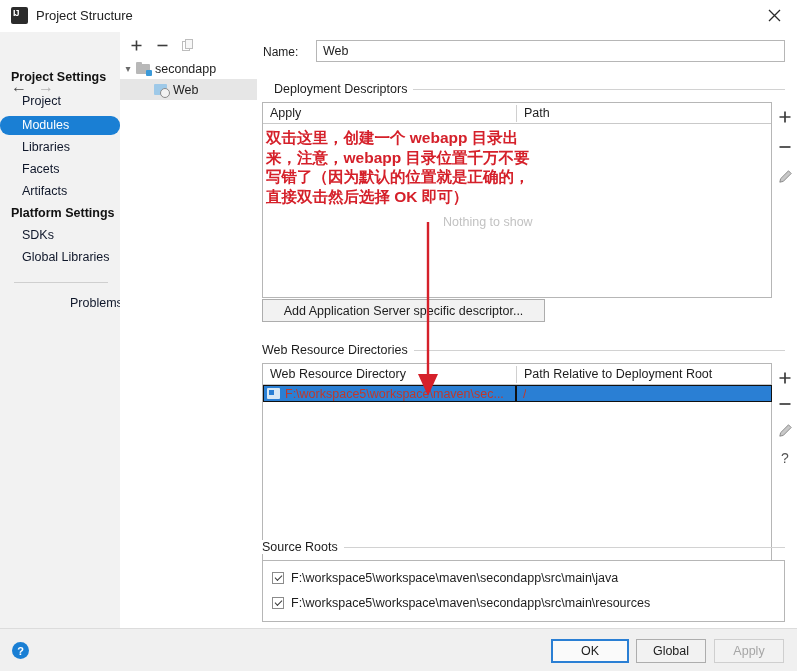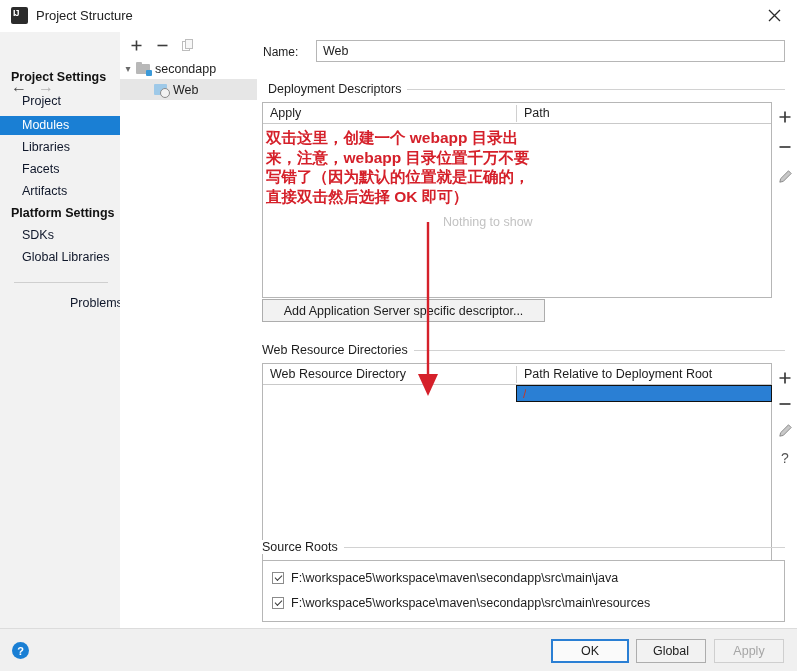--- a/index.html
+++ b/index.html
@@ -21,21 +21,21 @@
   .title-text{position:absolute;left:36px;top:8px;font-size:13px;color:#222;}
   .close-btn{position:absolute;right:0;top:0;width:46px;height:31px;display:flex;align-items:center;justify-content:center;}
   .close-btn svg{display:block;}
 
   
   .leftnav{position:absolute;left:0;top:32px;width:120px;height:600px;background:#f2f2f2;}
   .nav-back{position:absolute;left:8px;top:46px;width:22px;height:18px;display:flex;align-items:center;justify-content:center;color:#4a4a4a;font-size:16px;}
   .nav-fwd{position:absolute;left:35px;top:46px;width:22px;height:18px;display:flex;align-items:center;justify-content:center;color:#b4b4b4;font-size:16px;}
   .nav-group{position:absolute;left:11px;font-weight:bold;font-size:12.5px;color:#111;white-space:nowrap;}
   .nav-item{position:absolute;left:22px;font-size:12.5px;color:#0f172a;white-space:nowrap;}
-  .nav-item.sel{left:0;width:120px;padding-left:22px;box-sizing:border-box;background:#1a7fd4;color:#ffffff;height:19px;line-height:19px;}
+  .nav-item.sel{left:0;width:120px;padding-left:22px;box-sizing:border-box;background:#1a7fd4;color:#ffffff;height:19px;line-height:19px;border-radius:9px;}
   .nav-divider{position:absolute;left:14px;width:94px;height:1px;background:#cfcfcf;}
 
   
   .treepanel{position:absolute;left:120px;top:32px;width:137px;height:596px;background:#ffffff;border-right:1px solid #c8c8c8;}
   .tree-toolbar{position:absolute;left:0;top:0;width:137px;height:26px;background:#ffffff;}
   .tb-ico{position:absolute;top:4px;width:18px;height:18px;display:flex;align-items:center;justify-content:center;color:#3c3c3c;}
   .tree-row{position:absolute;left:0;width:137px;height:21px;display:flex;align-items:center;font-size:12.5px;color:#1d1d1d;}
   .tree-row.sel{background:#e6e6e6;}
   .twisty{width:16px;display:flex;align-items:center;justify-content:center;color:#6a6a6a;font-size:10px;}
   .folder-ico{width:15px;height:13px;position:relative;margin-right:4px;}
@@ -155,21 +155,21 @@
         </span>
       <span>Web</span>
     </div>
   </div>
 
   <div class="main">
 
     <div class="name-label">Name:</div>
     <input class="name-input" value="Web" style="">
 
-    <div class="section-title" style="left:11px;top:50px;text-align:right;">Deployment Descriptors</div>
+    <div class="section-title" style="left:17px;top:50px;text-align:right;">Deployment Descriptors</div>
     <div class="section-rule" style="left:136px;top:57px;width:392px;"></div>
 
     <div class="tbl" style="left:5px;top:70px;width:510px;height:196px;">
       <div class="tbl-head">
         <div class="th" style="left:0;width:253px;">Apply</div>
         <div class="th-sep" style="left:253px;"></div>
         <div class="th" style="left:254px;width:255px;">Path</div>
       </div>
       <div class="nothing" style="left:180px;top:112px;">Nothing to show</div>
     </div>
@@ -196,20 +196,24 @@
 
     <div class="section-title" style="left:5px;top:311px;">Web Resource Directories</div>
     <div class="section-rule" style="left:145px;top:318px;width:383px;"></div>
 
     <div class="tbl" style="left:5px;top:331px;width:510px;height:220px;">
       <div class="tbl-head">
         <div class="th" style="left:0;width:253px;">Web Resource Directory</div>
         <div class="th-sep" style="left:253px;"></div>
         <div class="th" style="left:254px;width:255px;">Path Relative to Deployment Root</div>
       </div>
+      <div class="selrow" style="left:0;top:21px;width:253px;height:17px;">
+        <span class="fi"></span>
+        <span class="txt">F:\workspace5\workspace\maven\sec...</span>
+      </div>
       <div class="selrow" style="left:253px;top:21px;width:256px;height:17px;padding-left:6px;box-sizing:border-box;">
         <span class="txt">/</span>
       </div>
     </div>
 
     <div class="vtools" style="left:515px;top:331px;height:190px;">
       <div class="vt" style="top:2px;">
         <svg width="12" height="12" viewBox="0 0 12 12">
             <path d="M6 0.5 V11.5 M0.5 6 H11.5" stroke="#3c3c3c" stroke-width="1.7"></path>
           </svg>

